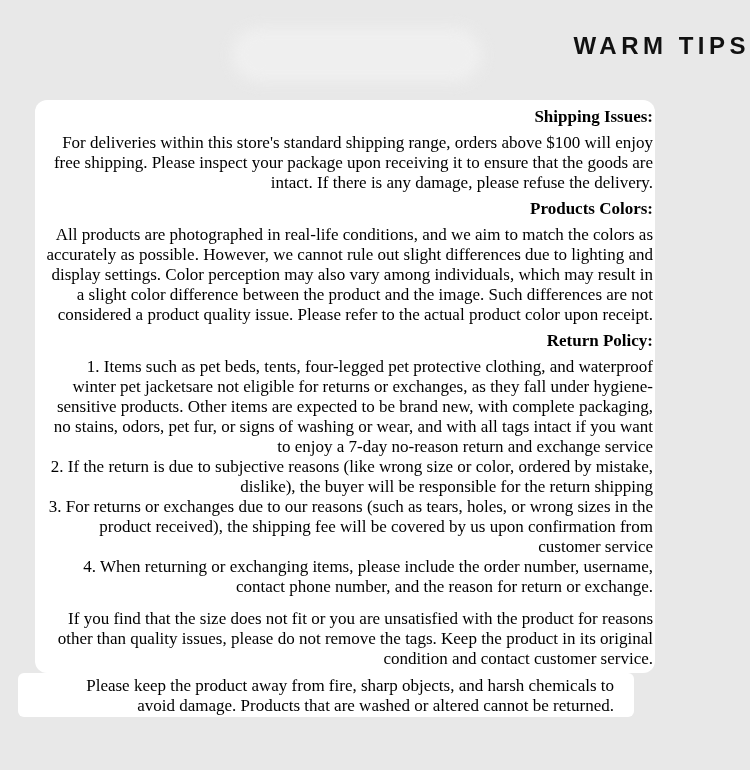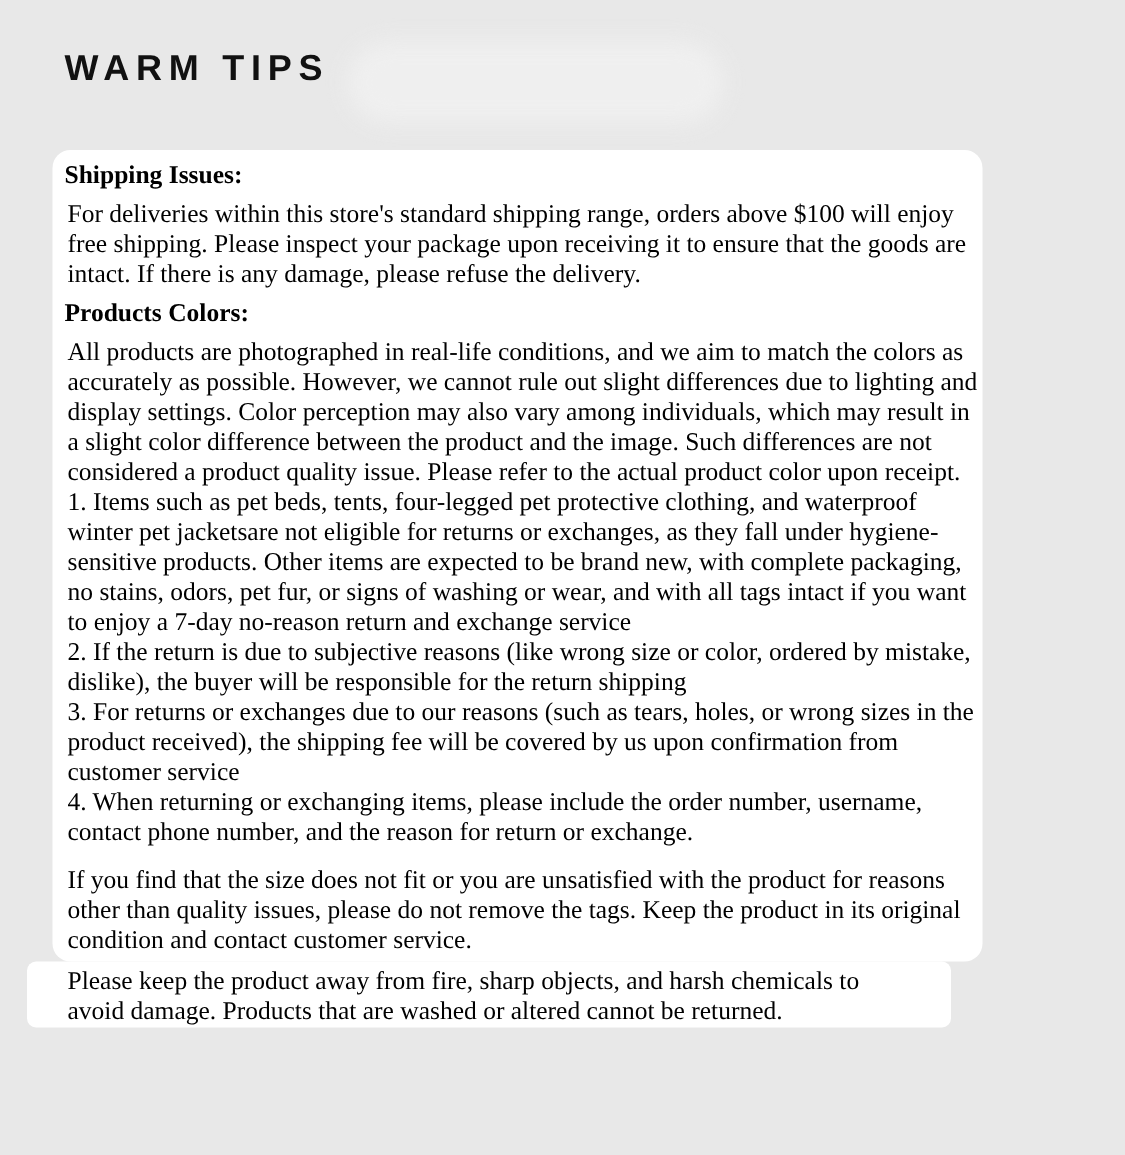--- a/index.html
+++ b/index.html
@@ -1,18 +1,18 @@
 <!DOCTYPE html>
 <html style="--background: #e8e8e8; --card: #ffffff; --text: #000000; --title: #111111; --watermark: #f1f1f1;"><head>
 <meta charset="utf-8">
 <style>
   :root{
     --background:#e8e8e8; --card:#ffffff; --text:#000000; --title:#111111; --watermark:#f1f1f1;
   }
-  *{box-sizing:border-box; margin:0; padding:0;}
+  *{box-sizing:border-box; margin:0; padding:0;text-align:right;}
   html,body{width:750px; height:770px; overflow:hidden;}
   body{
     background:var(--background);
     font-family:"Liberation Serif", serif;
     color:var(--text);
     position:relative;
   }
   .page-title{
     margin:33px 0 0 43px;
     font-family:"Liberation Sans", sans-serif;
@@ -83,20 +83,21 @@
     <h2>Shipping Issues:</h2>
     <p>For deliveries within this store's standard shipping range, orders above $100 will enjoy free shipping. Please inspect your package upon receiving it to ensure that the goods are intact. If there is any damage, please refuse the delivery.</p>
   </section>
 
   <section>
     <h2>Products Colors:</h2>
     <p>All products are photographed in real-life conditions, and we aim to match the colors as accurately as possible. However, we cannot rule out slight differences due to lighting and display settings. Color perception may also vary among individuals, which may result in a slight color difference between the product and the image. Such differences are not considered a product quality issue. Please refer to the actual product color upon receipt.</p>
   </section>
 
   <section>
+    <h2>Return Policy:</h2>
     <p>1. Items such as pet beds, tents, four-legged pet protective clothing, and waterproof winter pet jacketsare not eligible for returns or exchanges, as they fall under hygiene-sensitive products. Other items are expected to be brand new, with complete packaging, no stains, odors, pet fur, or signs of washing or wear, and with all tags intact if you want to enjoy a 7-day no-reason return and exchange service</p>
     <p>2. If the return is due to subjective reasons (like wrong size or color, ordered by mistake, dislike), the buyer will be responsible for the return shipping</p>
     <p>3. For returns or exchanges due to our reasons (such as tears, holes, or wrong sizes in the product received), the shipping fee will be covered by us upon confirmation from customer service</p>
     <p>4. When returning or exchanging items, please include the order number, username, contact phone number, and the reason for return or exchange.</p>
   </section>
 
   <section>
     <p class="spaced">If you find that the size does not fit or you are unsatisfied with the product for reasons other than quality issues, please do not remove the tags. Keep the product in its original condition and contact customer service.</p>
   </section>
 

